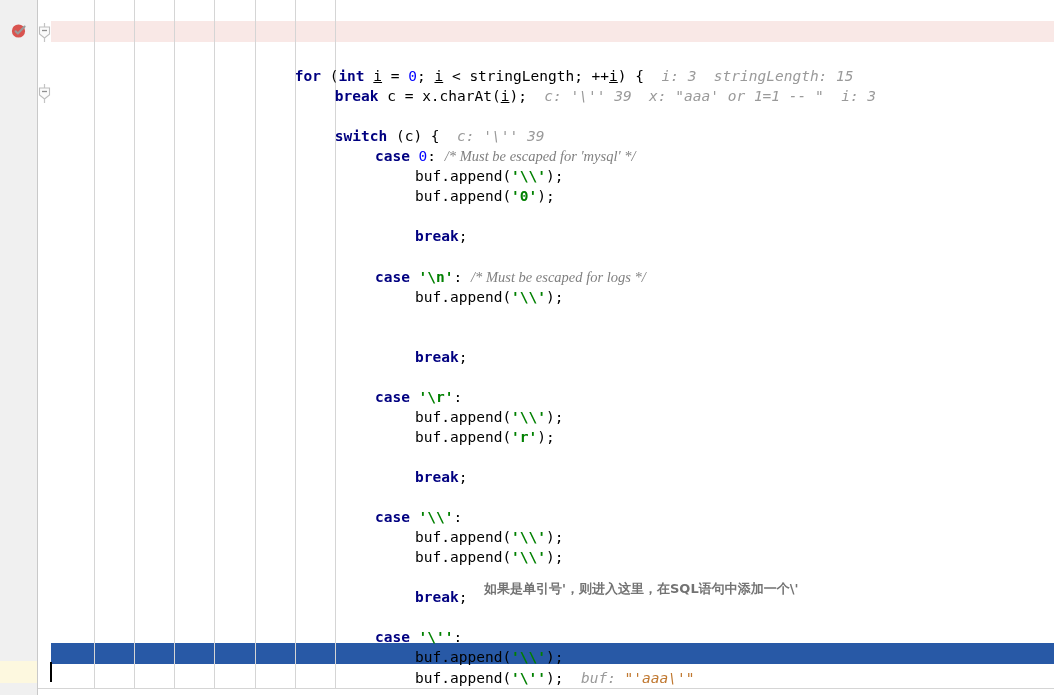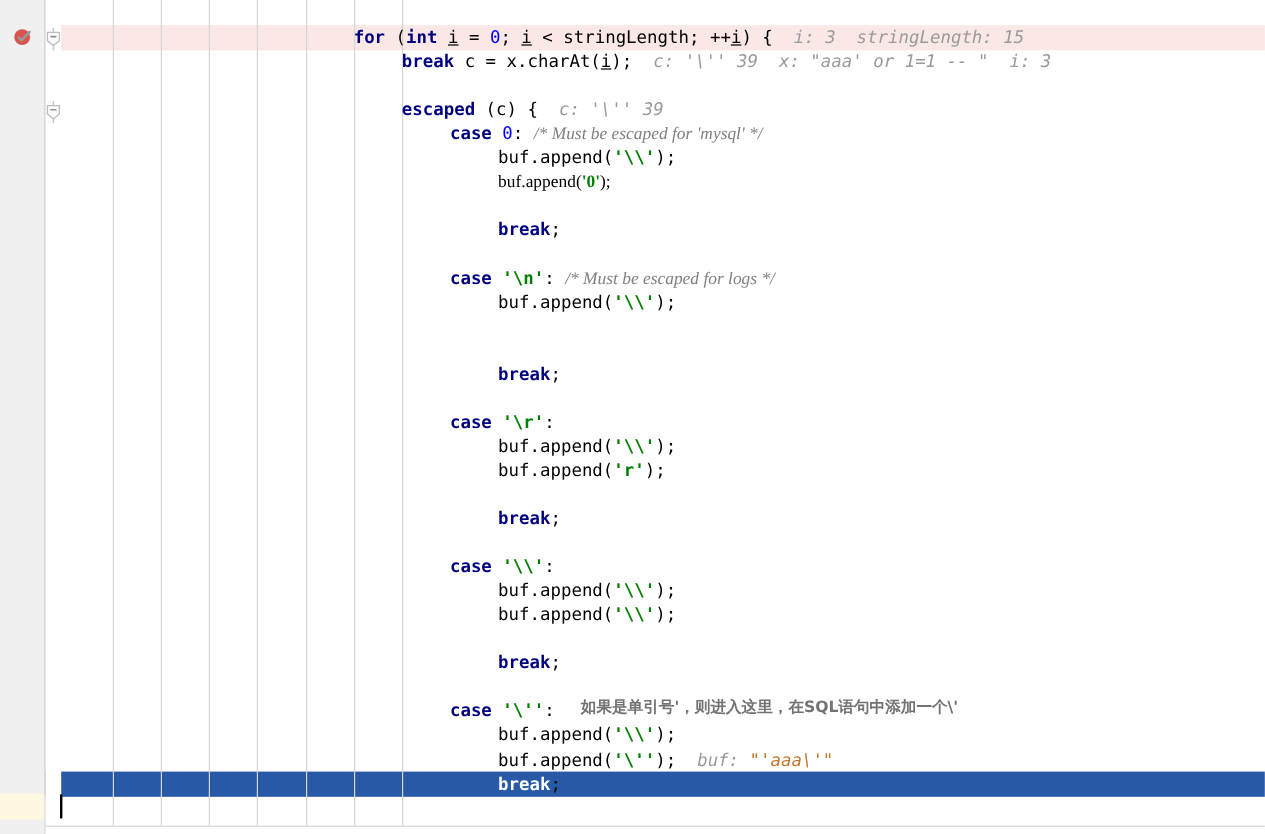--- a/index.html
+++ b/index.html
@@ -85,20 +85,21 @@
   
   .line {
     position: absolute;
     left: 0;
     height: 20px;
     line-height: 20px;
     font-size: 14.5px;
     white-space: pre;
     z-index: 5;
     color: #000000;
+    margin-top: 44px;
   }
 
   
   .kw   { color: #000080; font-weight: bold; }
   .num  { color: #0000ff; }
   .str  { color: #008000; font-weight: bold; }
   .cmt  { color: #808080; font-style: italic; font-family: Liberation Serif, serif; }
   .var  { text-decoration: underline; }
   .plain{ color: #000000; }
 
@@ -163,24 +164,24 @@
       <div class="row-hl sel" style="top: 642.55px;"></div>
       <div class="iguide" style="left: 94.12px; top: 0px; height: 688px;"></div>
       <div class="iguide" style="left: 134.24px; top: 0px; height: 688px;"></div>
       <div class="iguide" style="left: 174.36px; top: 0px; height: 688px;"></div>
       <div class="iguide" style="left: 214.48px; top: 0px; height: 688px;"></div>
       <div class="iguide" style="left: 254.6px; top: 0px; height: 688px;"></div>
       <div class="iguide" style="left: 294.72px; top: 0px; height: 688px;"></div>
       <div class="iguide" style="left: 334.84px; top: 0px; height: 688px;"></div>
       <div class="line" style="top: 22px; padding-left: 294.72px;"><span class="kw">for</span><span class="plain"> (</span><span class="kw">int</span><span class="plain"> </span><span class="var">i</span><span class="plain"> = </span><span class="num">0</span><span class="plain">; </span><span class="var">i</span><span class="plain"> &lt; stringLength; ++</span><span class="var">i</span><span class="plain">) {</span><span class="hint">  i: 3  stringLength: 15</span></div>
       <div class="line" style="top: 42.05px; padding-left: 334.84px;"><span class="kw">break</span><span class="plain"> c = x.charAt(</span><span class="var">i</span><span class="plain">);</span><span class="hint">  c: '\'' 39  x: "aaa' or 1=1 -- "  i: 3</span></div>
-      <div class="line" style="top: 82.15px; padding-left: 334.84px;"><span class="kw">escaped</span><span class="plain"> (c) {</span><span class="hint">  c: '\'' 39</span></div>
+      <div class="line" style="top: 82.15px; padding-left: 334.84px;"><span class="kw">switch</span><span class="plain"> (c) {</span><span class="hint">  c: '\'' 39</span></div>
       <div class="line" style="top: 102.2px; padding-left: 374.96px;"><span class="kw">case</span><span class="plain"> </span><span class="num">0</span><span class="plain">: </span><span class="cmt">/* Must be escaped for 'mysql' */</span></div>
       <div class="line" style="top: 122.25px; padding-left: 415.08px;"><span class="plain">buf.append(</span><span class="str">'\\'</span><span class="plain">);</span></div>
-      <div class="line" style="top: 142.3px; padding-left: 415.08px; font-family: Liberation Serif, serif;"><span class="plain">buf.append(</span><span class="str">'0'</span><span class="plain">);</span></div>
+      <div class="line" style="top: 142.3px; padding-left: 415.08px;"><span class="plain">buf.append(</span><span class="str">'0'</span><span class="plain">);</span></div>
       <div class="line" style="top: 182.4px; padding-left: 415.08px;"><span class="kw">break</span><span class="plain">;</span></div>
       <div class="line" style="top: 222.5px; padding-left: 374.96px;"><span class="kw">case</span><span class="plain"> </span><span class="str">'\n'</span><span class="plain">: </span><span class="cmt">/* Must be escaped for logs */</span></div>
       <div class="line" style="top: 242.55px; padding-left: 415.08px;"><span class="plain">buf.append(</span><span class="str">'\\'</span><span class="plain">);</span></div>
       <div class="line" style="top: 302.7px; padding-left: 415.08px;"><span class="kw">break</span><span class="plain">;</span></div>
       <div class="line" style="top: 342.8px; padding-left: 374.96px;"><span class="kw">case</span><span class="plain"> </span><span class="str">'\r'</span><span class="plain">:</span></div>
       <div class="line" style="top: 362.85px; padding-left: 415.08px;"><span class="plain">buf.append(</span><span class="str">'\\'</span><span class="plain">);</span></div>
       <div class="line" style="top: 382.9px; padding-left: 415.08px;"><span class="plain">buf.append(</span><span class="str">'r'</span><span class="plain">);</span></div>
       <div class="line" style="top: 423px; padding-left: 415.08px;"><span class="kw">break</span><span class="plain">;</span></div>
       <div class="line" style="top: 463.1px; padding-left: 374.96px;"><span class="kw">case</span><span class="plain"> </span><span class="str">'\\'</span><span class="plain">:</span></div>
       <div class="line" style="top: 483.15px; padding-left: 415.08px;"><span class="plain">buf.append(</span><span class="str">'\\'</span><span class="plain">);</span></div>

